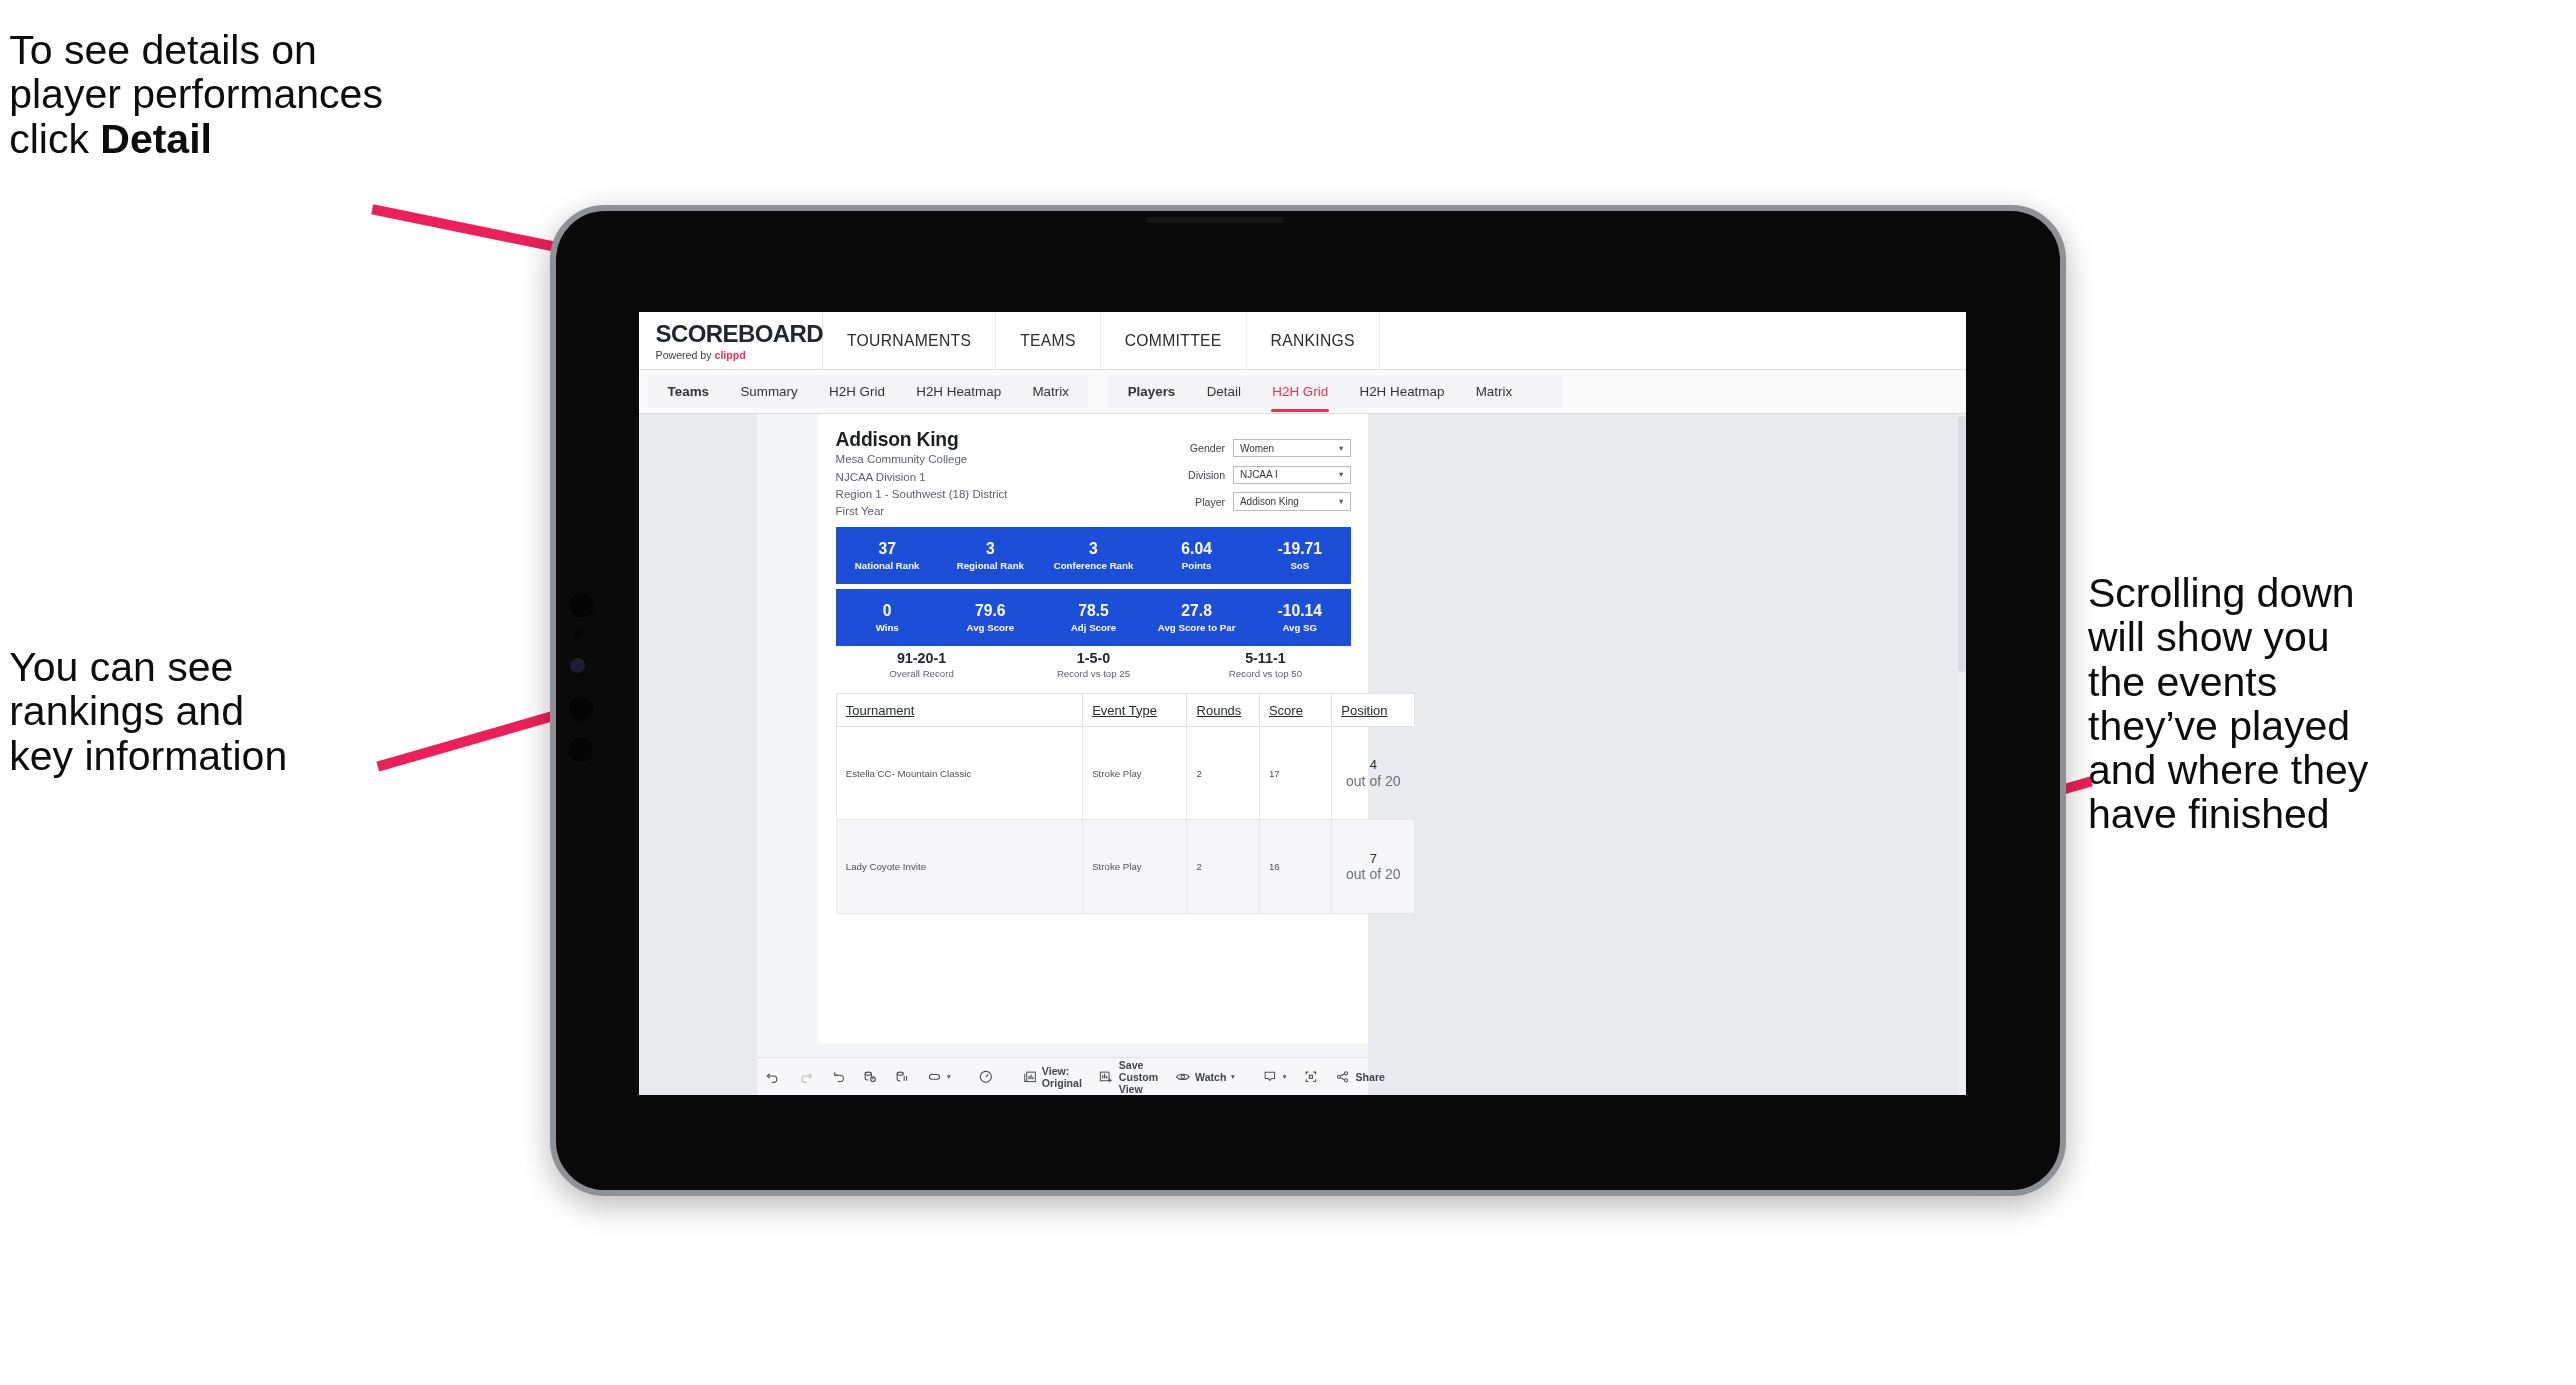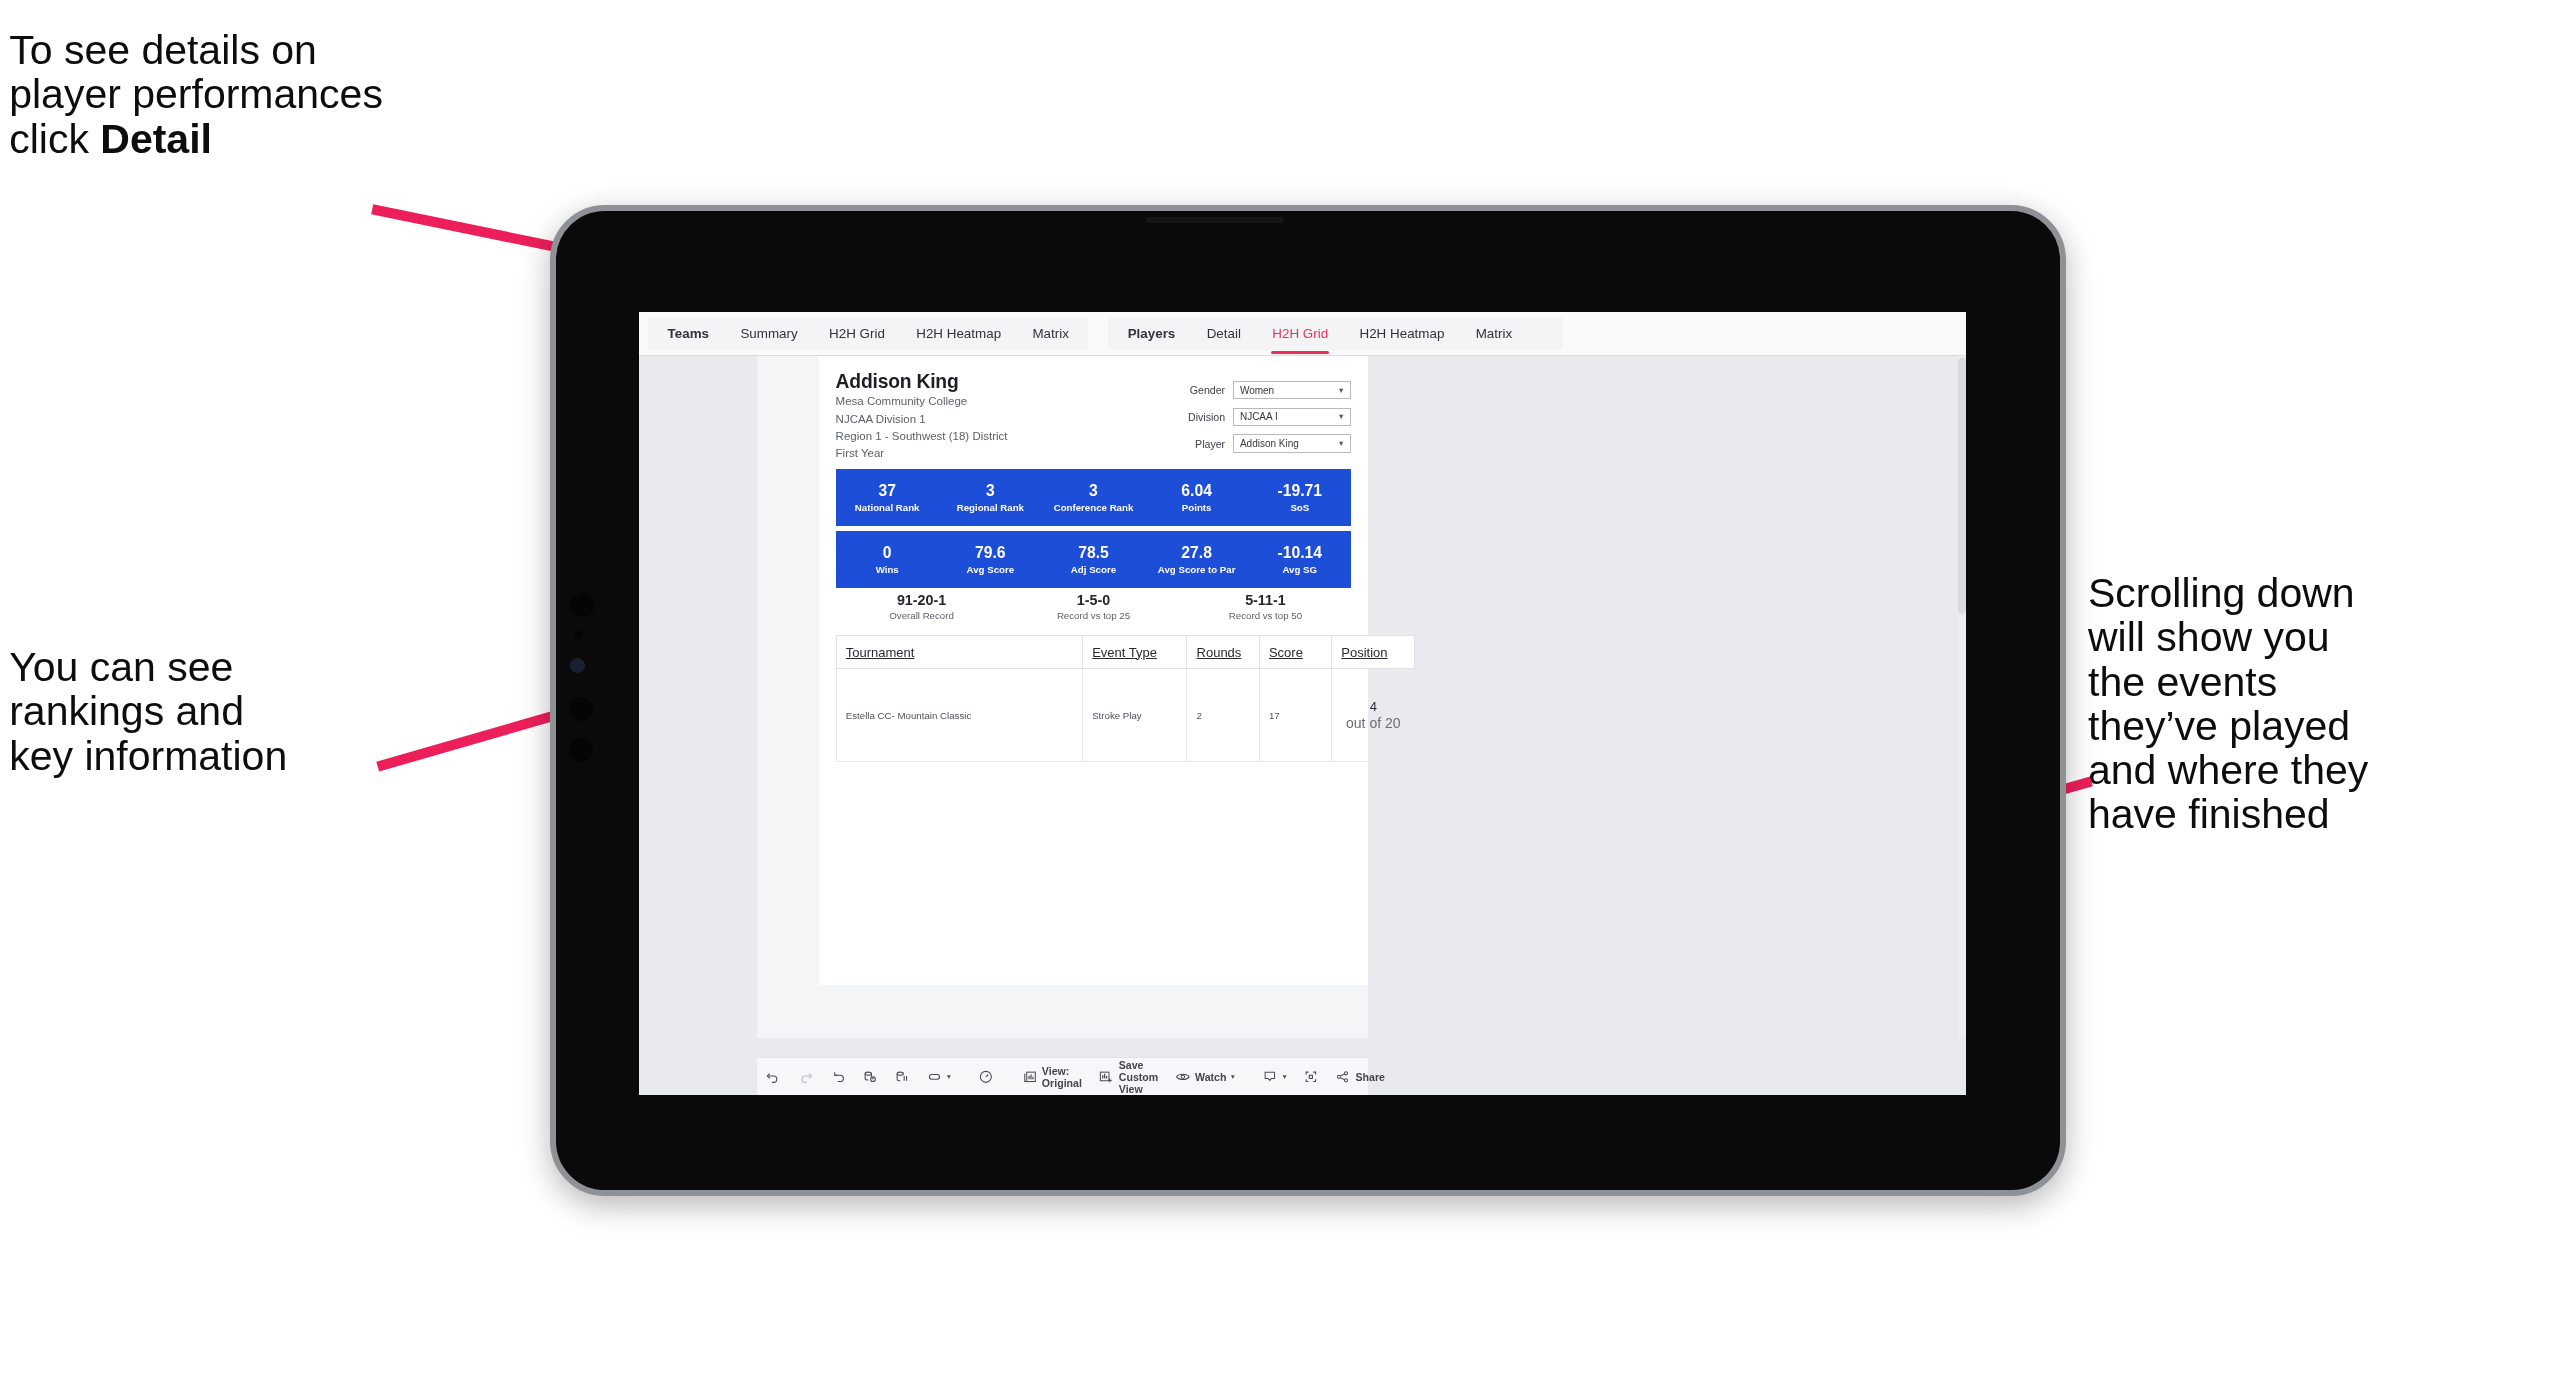--- a/index.html
+++ b/index.html
@@ -153,20 +153,32 @@
 <div id="tablet">
   <div class="speaker" style="left:590px;top:5.5px;width:138px;height:6.4px;"></div>
   <div class="bezel-dot" style="left:14px;top:382px;width:24px;height:24px;"></div>
   <div class="bezel-dot" style="left:18.4px;top:419px;width:8.3px;height:8.3px;"></div>
   <div class="bezel-dot" style="left:14px;top:447px;width:14.7px;height:14.7px;background:#1b2030;"></div>
   <div class="bezel-dot" style="left:13px;top:486px;width:24px;height:24px;"></div>
   <div class="bezel-dot" style="left:13px;top:527px;width:24px;height:24px;"></div>
 
   <div id="screen">
 
+    <div class="topbar">
+      <div class="brand">
+        <div class="brand-title">SCOREBOARD</div>
+        <div class="brand-sub"><span>Powered by </span><span class="pink">clippd</span></div>
+      </div>
+      <div class="topnav">
+        <div class="topnav-item">TOURNAMENTS</div>
+        <div class="topnav-item">TEAMS</div>
+        <div class="topnav-item">COMMITTEE</div>
+        <div class="topnav-item">RANKINGS</div>
+      </div>
+    </div>
 
     <div class="subbar">
       <div class="tabgroup">
         <div class="tab lead">Teams</div>
         <div class="tab">Summary</div>
         <div class="tab">H2H Grid</div>
         <div class="tab">H2H Heatmap</div>
         <div class="tab">Matrix</div>
       </div>
       <div class="tabgap"></div>
@@ -293,20 +305,30 @@
               <tr>
                 <td>Estella CC- Mountain Classic</td>
                 <td>Stroke Play</td>
                 <td>2</td>
                 <td>17</td>
                 <td class="pos">
                   <div class="pv">4</div>
                   <div class="pl">out of 20</div>
                 </td>
               </tr>
+              <tr class="alt">
+                <td>Lady Coyote Invite</td>
+                <td>Stroke Play</td>
+                <td>2</td>
+                <td>16</td>
+                <td class="pos">
+                  <div class="pv">7</div>
+                  <div class="pl">out of 20</div>
+                </td>
+              </tr>
             </tbody>
           </table>
 
         </div>
       </div>
 
       <div class="scrolltrack">
         <div class="scrollthumb"></div>
       </div>
     </div>

